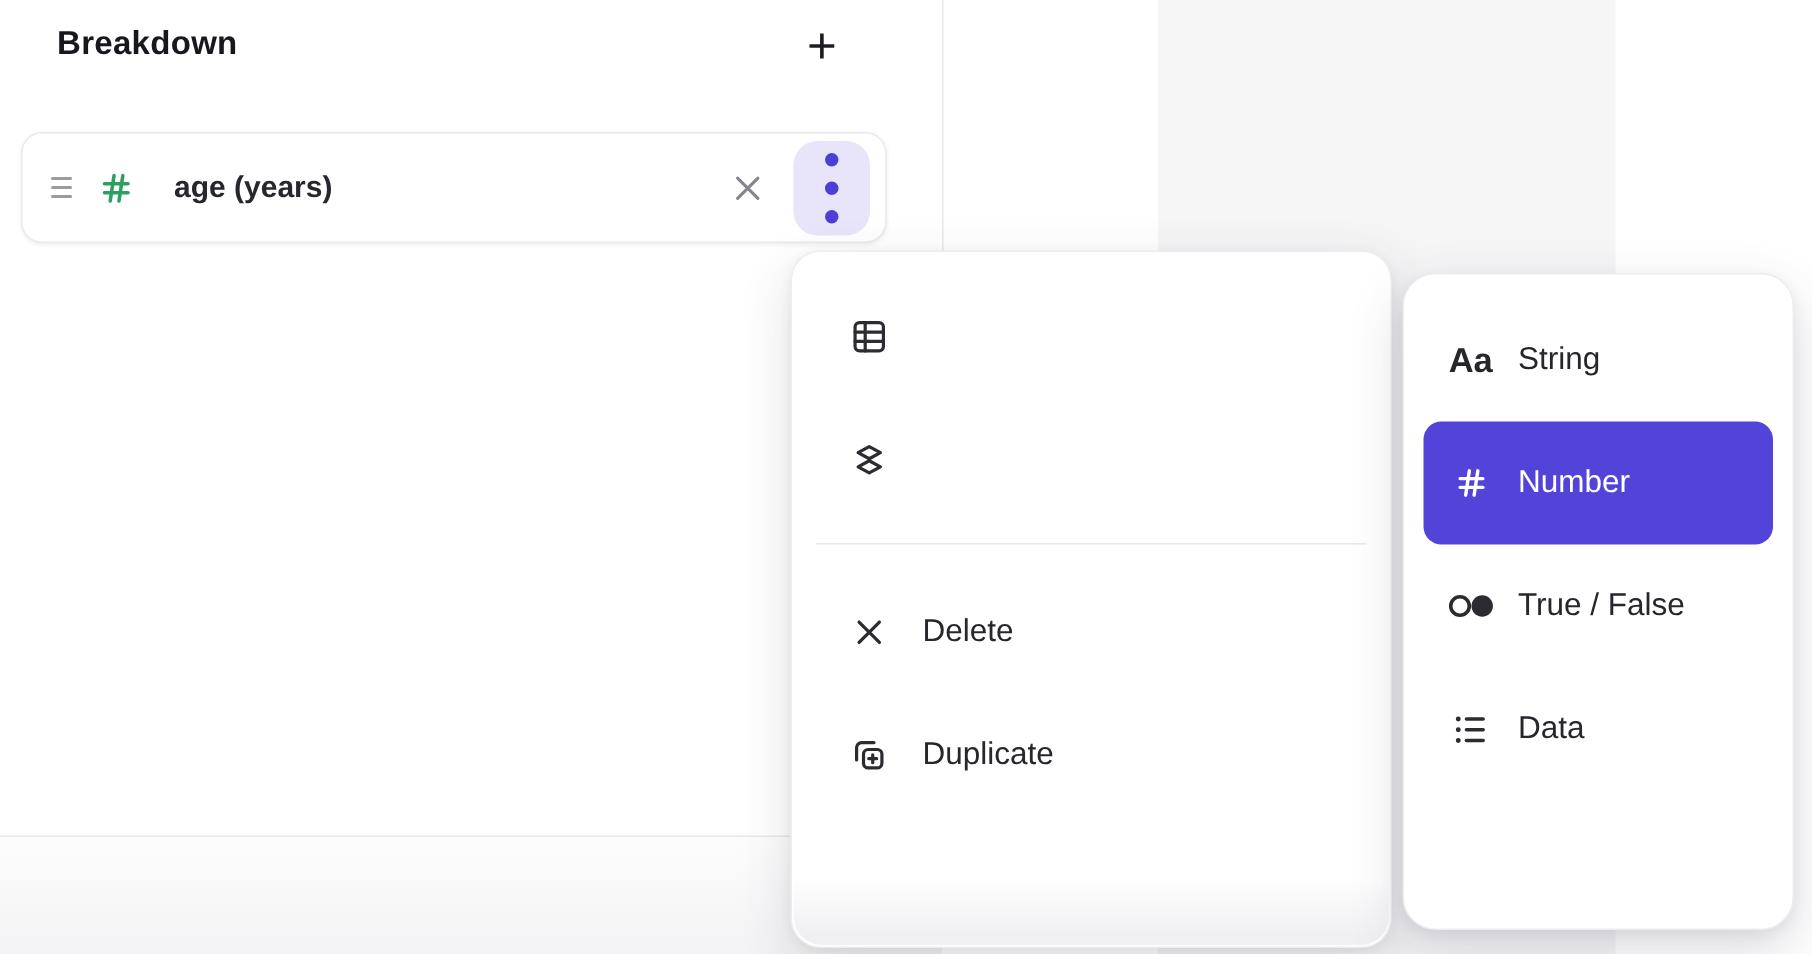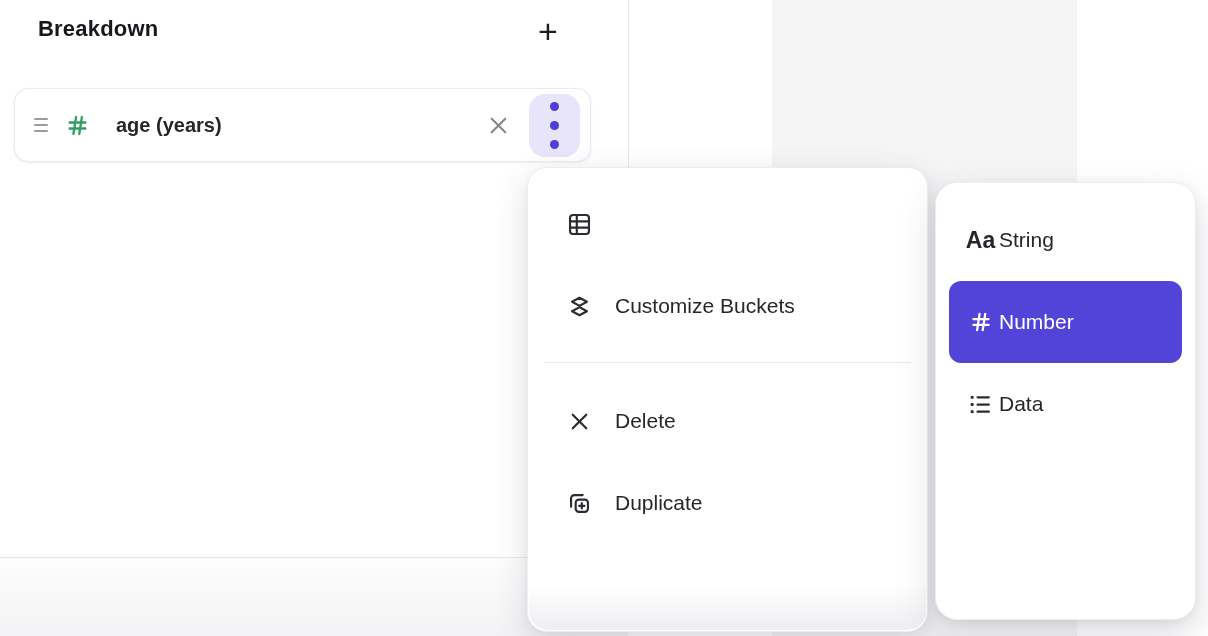--- a/index.html
+++ b/index.html
@@ -55,21 +55,21 @@
              background:linear-gradient(180deg,rgba(255,255,255,0) 0%,rgba(238,238,241,.9) 90%);}
 
   
   .submenu{position:absolute;left:935px;top:182px;width:261px;height:438px;background:#fff;
            border:1px solid #ededf0;border-radius:22px;padding:16px 13px;z-index:6;
            box-shadow:0 14px 36px rgba(60,60,90,.18),0 3px 10px rgba(0,0,0,.06);}
   .srow{display:flex;align-items:center;height:82px;border-radius:12px;padding:0 8px 0 13px;
         cursor:pointer;color:var(--icon);}
   .srow.selected{background:var(--selected-bg);color:#fff;}
   .sicon{width:37px;display:flex;justify-content:center;align-items:center;}
-  .srow .lbl{font-size:21px;font-weight:500;color:var(--text);white-space:nowrap;text-align:right;}
+  .srow .lbl{margin-left:13px;font-size:21px;font-weight:500;color:var(--text);white-space:nowrap;text-align:right;}
   .srow.selected .lbl{color:#fff;}
   .aa{font-size:23px;font-weight:600;letter-spacing:0;color:#26262c;}
 </style>
 </head>
 <body>
 
 <div class="page">
 
   <div class="gray-block"></div>
   <div class="v-divider"></div>
@@ -115,21 +115,20 @@
           </svg>
       </span>
     </div>
     <div class="mrow">
       <span class="micon">
         <svg width="27" height="27" viewBox="0 0 24 24" fill="none" stroke="currentColor" stroke-width="1.9" stroke-linejoin="round">
             <path d="M12 4.2L5.4 7.8l6.6 3.6l6.6-3.6z"></path>
             <path d="M12 12.6L5.4 16.2l6.6 3.6l6.6-3.6z"></path>
           </svg>
       </span>
-      <span class="lbl">Customize Buckets</span>
     </div>
     <div class="msep"></div>
     <div class="mrow">
       <span class="micon">
         <svg width="25" height="25" viewBox="0 0 24 24" fill="none" stroke="currentColor" stroke-width="2.1" stroke-linecap="round">
             <path d="M5.5 5.5l13 13M18.5 5.5l-13 13"></path>
           </svg>
       </span>
       <span class="lbl">Delete</span>
     </div>
@@ -154,20 +153,29 @@
     <div class="srow selected">
       <span class="sicon">
         <svg width="26" height="26" viewBox="0 0 24 24" fill="none" stroke="currentColor" stroke-width="2.1" stroke-linecap="round">
             <path d="M5 9.3h14M5 14.7h14M10.7 4.5L8.4 19.5M15.9 4.5L13.6 19.5"></path>
           </svg>
       </span>
       <span class="lbl">Number</span>
     </div>
     <div class="srow">
       <span class="sicon">
+        <svg width="31" height="24" viewBox="0 0 26 20" fill="none">
+            <circle cx="7" cy="10" r="5.2" stroke="currentColor" stroke-width="2"></circle>
+            <circle cx="19.4" cy="10" r="6" fill="currentColor"></circle>
+          </svg>
+      </span>
+      <span class="lbl">True / False</span>
+    </div>
+    <div class="srow">
+      <span class="sicon">
         <svg width="27" height="27" viewBox="0 0 24 24" fill="none" stroke="currentColor" stroke-width="2" stroke-linecap="round">
             <path d="M9.4 5.6h10M9.4 12h10M9.4 18.4h10"></path>
             <path d="M4.6 5.6h.01M4.6 12h.01M4.6 18.4h.01" stroke-width="2.9"></path>
           </svg>
       </span>
       <span class="lbl">Data</span>
     </div>
   </div>
 
 </div>

